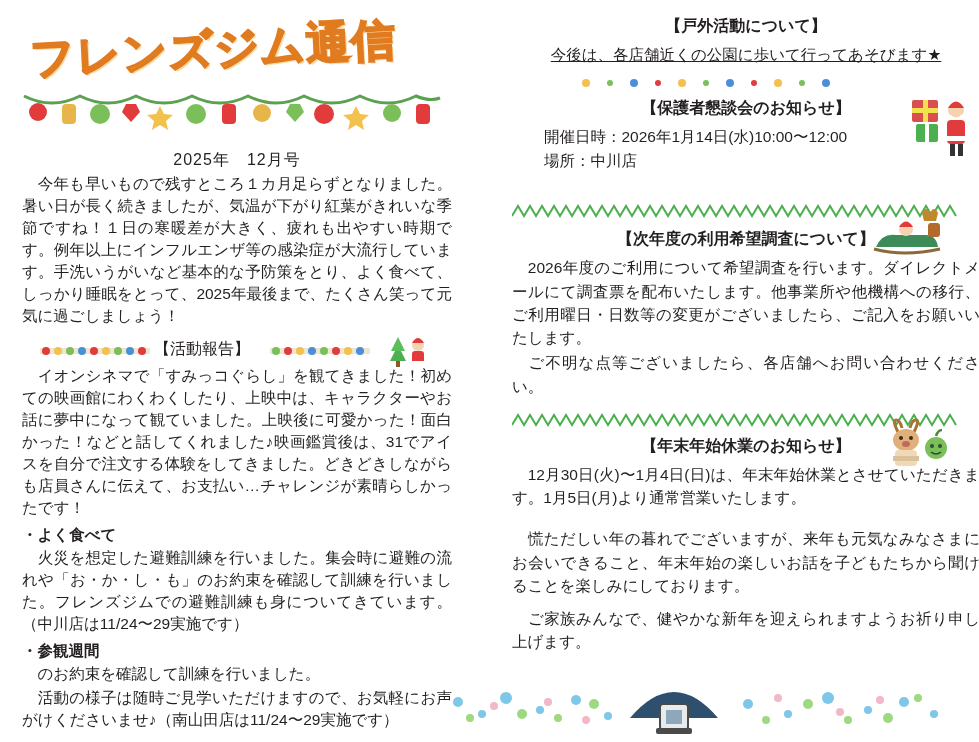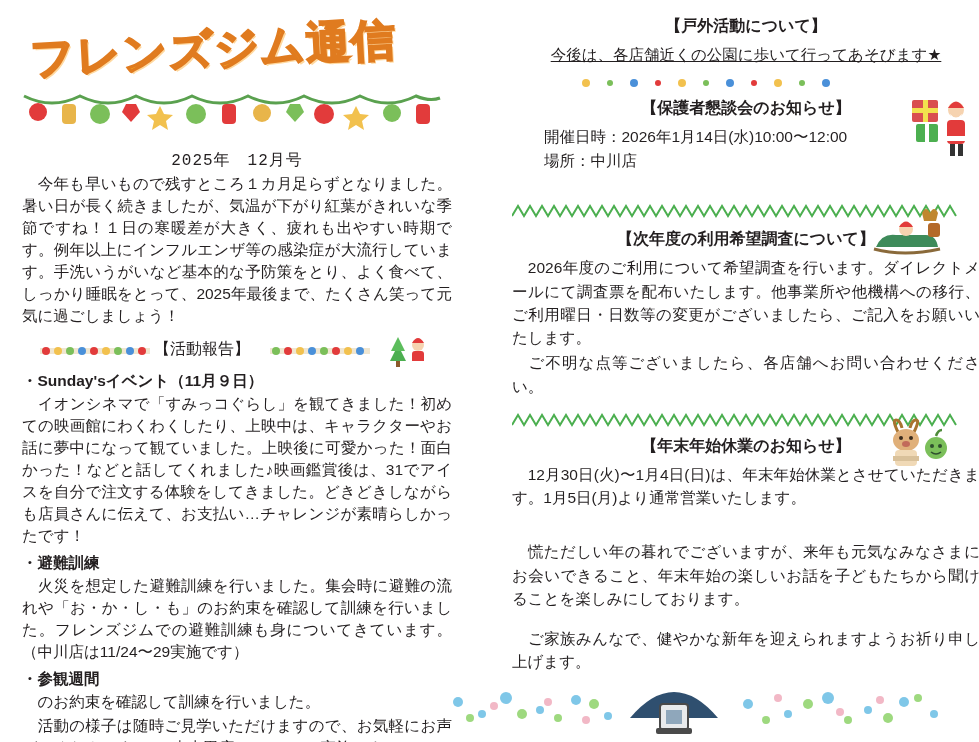--- a/index.html
+++ b/index.html
@@ -54,21 +54,20 @@
     top: 84px;
     width: 420px;
     height: 46px;
   }
 
   .issue-date {
     text-align: center;
     font-size: 16px;
     margin: 4px 0 2px 0;
     letter-spacing: 1px;
-    font-family: Liberation Mono, monospace;
   }
 
   p.body {
     font-size: 15.5px;
     line-height: 1.42;
     margin: 0 0 2px 0;
     text-align: justify;
     text-justify: inter-ideograph;
   }
 
@@ -179,26 +178,25 @@
         <rect x="22" y="34" width="4" height="6" fill="#8b5a2b"></rect>
         <circle cx="44" cy="18" r="6" fill="#f6d3b0"></circle>
         <path d="M38,16 q6,-10 12,0 z" fill="#e23b3b"></path>
         <circle cx="50" cy="11" r="2.5" fill="#fff"></circle>
         <rect x="38" y="24" width="12" height="14" rx="3" fill="#e23b3b"></rect>
         <rect x="38" y="34" width="12" height="4" fill="#fff"></rect>
       </svg>
     </div>
 
     <div>
-      <div class="bullet-head">・Sunday'sイベント（11月９日）</div>
       <p class="body">　イオンシネマで「すみっコぐらし」を観てきました！初めての映画館にわくわくしたり、上映中は、キャラクターやお話に夢中になって観ていました。上映後に可愛かった！面白かった！などと話してくれました♪映画鑑賞後は、31でアイスを自分で注文する体験をしてきました。どきどきしながらも店員さんに伝えて、お支払い…チャレンジが素晴らしかったです！</p>
     </div>
 
     <div>
-      <div class="bullet-head">・避難訓練</div>
+      <div class="bullet-head">・よく食べて</div>
       <p class="body">　火災を想定した避難訓練を行いました。集会時に避難の流れや「お・か・し・も」のお約束を確認して訓練を行いました。フレンズジムでの避難訓練も身についてきています。（中川店は11/24〜29実施です）</p>
     </div>
 
     <div>
       <div class="bullet-head">・参観週間</div>
       <p class="body">　のお約束を確認して訓練を行いました。</p>
       <p class="body">　活動の様子は随時ご見学いただけますので、お気軽にお声がけくださいませ♪（南山田店は11/24〜29実施です）</p>
     </div>
 
   </div>
@@ -291,21 +289,21 @@
         <circle cx="58" cy="30" r="11" fill="#7bbf5a"></circle>
         <circle cx="54" cy="28" r="2" fill="#2f4f2f"></circle>
         <circle cx="62" cy="28" r="2" fill="#2f4f2f"></circle>
         <path d="M53,34 q5,4 10,0" fill="none" stroke="#2f4f2f" stroke-width="1.6"></path>
         <path d="M58,18 q2,-6 6,-6" fill="none" stroke="#4e8b3a" stroke-width="2.5"></path>
       </svg>
     </div>
 
     <p class="rc-line" style="margin:6px 6px 0 6px;text-align:justify;">　12月30日(火)〜1月4日(日)は、年末年始休業とさせていただきます。1月5日(月)より通常営業いたします。</p>
     <div class="spacer-14"></div>
-    <p class="rc-line" style="margin:17px 6px;text-align:justify;">　慌ただしい年の暮れでございますが、来年も元気なみなさまにお会いできること、年末年始の楽しいお話を子どもたちから聞けることを楽しみにしております。</p>
+    <p class="rc-line" style="margin:4px 6px;text-align:justify;">　慌ただしい年の暮れでございますが、来年も元気なみなさまにお会いできること、年末年始の楽しいお話を子どもたちから聞けることを楽しみにしております。</p>
     <p class="rc-line" style="margin:10px 6px;text-align:justify;">　ご家族みんなで、健やかな新年を迎えられますようお祈り申し上げます。</p>
 
   </div>
 
   <svg class="footer-deco" viewBox="0 0 500 64" xmlns="http://www.w3.org/2000/svg">
     <g fill="#7fc7e8">
       <circle cx="10" cy="28" r="5"></circle>
         <circle cx="34" cy="40" r="4"></circle>
         <circle cx="58" cy="24" r="6"></circle>
       <circle cx="92" cy="36" r="4"></circle>

